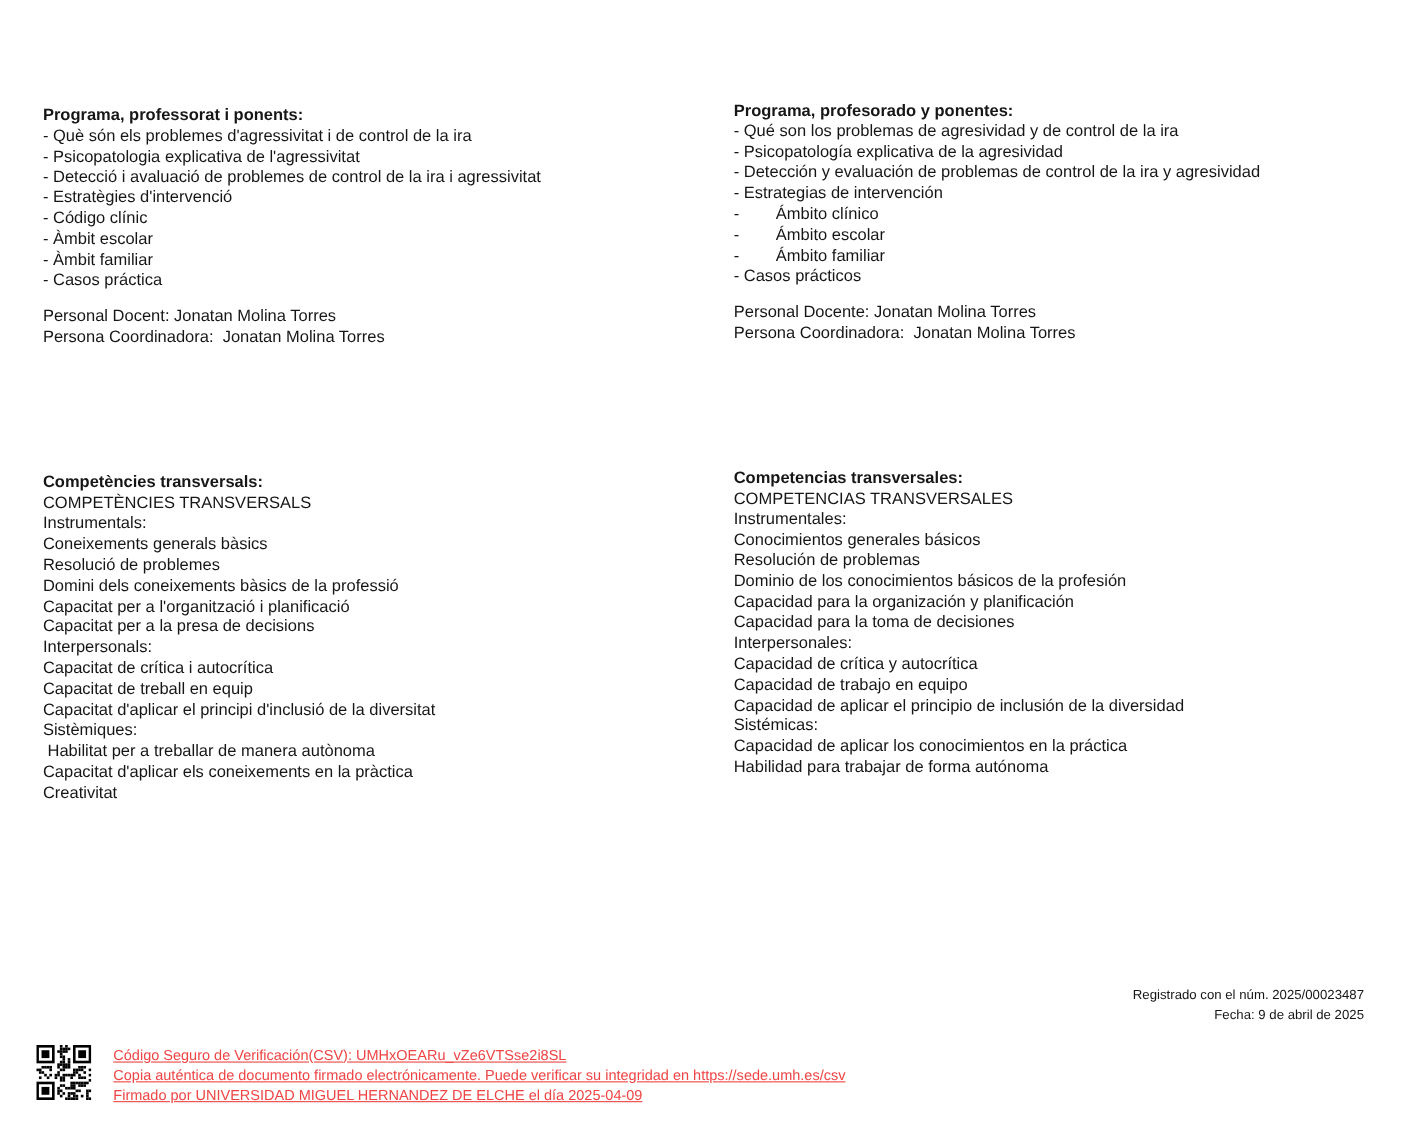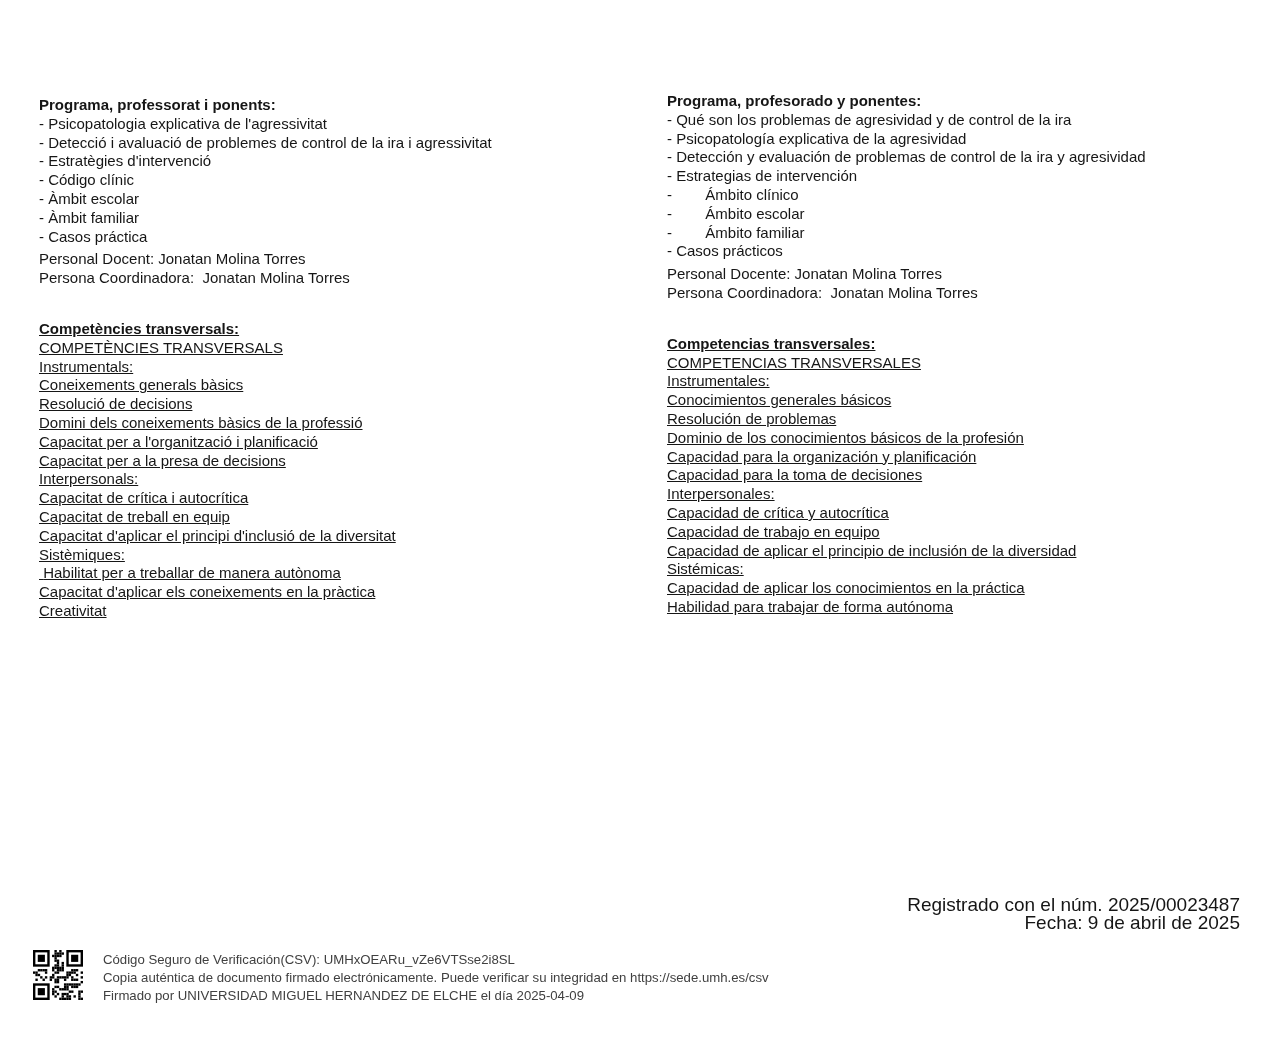--- a/index.html
+++ b/index.html
@@ -20,76 +20,77 @@
   }
   .column-left  { left: 39px;  top: 96px; }
   .column-right { left: 667px; top: 92px; }
   .line {
     white-space: pre-wrap;
   }
   .heading {
     font-weight: bold;
   }
   .personnel-block {
-    margin-top: 4px;
+    margin-top: 14px;
   }
   .competencies-block {
-    margin-top: 32px;
-    text-decoration: underline;
+    margin-top: 113px;
   }
   .registration-block {
     position: absolute;
     right: 40px;
     top: 896px;
     text-align: right;
-    font-size: 19px;
+    font-size: 12px;
     line-height: 17.6px;
     color: #161616;
   }
   .footer-qr {
     position: absolute;
     left: 33px;
     top: 950px;
     width: 50px;
     height: 50px;
   }
   .footer-qr svg { display: block; }
   .footer-text-block {
     position: absolute;
     left: 103px;
     top: 951px;
     font-size: 13.2px;
     line-height: 18px;
-    color: #404040;
+    color: #ef4444;
+    text-decoration: underline;
   }
 </style>
 </head>
 <body>
 
 <div class="column column-left">
   <div class="program-block">
     <div class="line heading">Programa, professorat i ponents:</div>
+    <div class="line">- Què són els problemes d'agressivitat i de control de la ira</div>
     <div class="line">- Psicopatologia explicativa de l'agressivitat</div>
     <div class="line">- Detecció i avaluació de problemes de control de la ira i agressivitat</div>
     <div class="line">- Estratègies d'intervenció</div>
     <div class="line">- Código clínic</div>
     <div class="line">- Àmbit escolar</div>
     <div class="line">- Àmbit familiar</div>
     <div class="line">- Casos práctica</div>
   </div>
   <div class="personnel-block">
     <div class="line">Personal Docent: Jonatan Molina Torres</div>
     <div class="line">Persona Coordinadora:  Jonatan Molina Torres</div>
   </div>
   <div class="competencies-block">
     <div class="line heading">Competències transversals:</div>
     <div class="line">COMPETÈNCIES TRANSVERSALS</div>
     <div class="line">Instrumentals:</div>
     <div class="line">Coneixements generals bàsics</div>
-    <div class="line">Resolució de decisions</div>
+    <div class="line">Resolució de problemes</div>
     <div class="line">Domini dels coneixements bàsics de la professió</div>
     <div class="line">Capacitat per a l'organització i planificació</div>
     <div class="line">Capacitat per a la presa de decisions</div>
     <div class="line">Interpersonals:</div>
     <div class="line">Capacitat de crítica i autocrítica</div>
     <div class="line">Capacitat de treball en equip</div>
     <div class="line">Capacitat d'aplicar el principi d'inclusió de la diversitat</div>
     <div class="line">Sistèmiques:</div>
     <div class="line"> Habilitat per a treballar de manera autònoma</div>
     <div class="line">Capacitat d'aplicar els coneixements en la pràctica</div>

